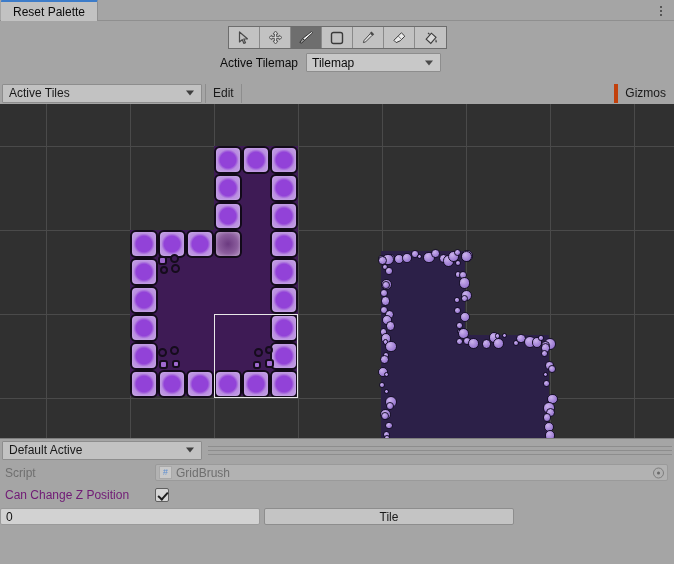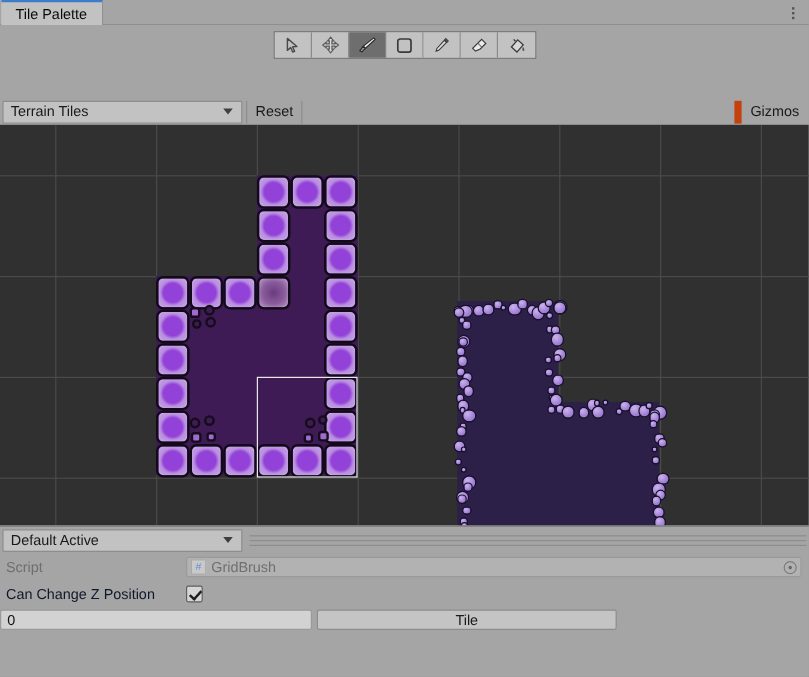--- a/index.html
+++ b/index.html
@@ -105,21 +105,21 @@
     height: 19px; padding: 0 7px; margin-left: 3px;
     display: flex; align-items: center;
     background: #a5a5a5;
     border-left: 1px solid #8d8d8d;
     border-right: 1px solid #8d8d8d;
     font-size: 12px;
   }
   .spacerbar { flex: 1; height: 19px; }
   .gizmos {
     height: 19px; padding: 0 7px; display: flex; align-items: center;
-    border-left: 6px solid #c2410c;
+    border-left: 4px solid #c2410c;
     font-size: 12px; margin-right: 1px;
   }
 
   
   .canvas {
     position: absolute; left: 0; top: 104px; width: 674px; height: 334px;
     background: #303030;
     overflow: hidden;
   }
   .gridline-v { position: absolute; top: 0; width: 1px; height: 334px; background: #4a4a4a; }
@@ -180,21 +180,21 @@
   .brushlines { flex: 1; margin: 0 2px 0 6px; height: 11px; position: relative; }
   .brushlines i { position: absolute; left: 0; right: 0; height: 1px; background: #8d8d8d; }
 
   .inspector {
     position: absolute; left: 0; top: 461px; width: 674px; height: 103px;
     background: #a5a5a5;
   }
   .irow { position: absolute; left: 0; width: 674px; height: 19px; display: flex; align-items: center; }
   .ilabel { width: 155px; padding-left: 5px; font-size: 12px; }
   .ilabel.disabled { color: #6f6f6f; }
-  .ilabel.link { color: #0f172a; }
+  .ilabel.link { color: #701a75; }
 
   .objfield {
     position: relative;
     height: 17px; width: 513px;
     background: #b2b2b2; border: 1px solid #9a9a9a;
     display: flex; align-items: center; padding-left: 3px;
     font-size: 12px; color: #6f6f6f; border-radius: 2px;
   }
   .scriptico {
     width: 13px; height: 13px; margin-right: 4px;
@@ -237,21 +237,21 @@
     font-size: 12px; border-radius: 2px;
   }
 </style>
 </head>
 <body>
 
 <div id="app">
 
   <div class="tabbar">
     <div class="tab">
-      <span>Tile Palette</span>
+      <span>Reset Palette</span>
     </div>
     <div class="tab-menu">
       <i></i>
         <i></i>
         <i></i>
     </div>
   </div>
 
   <div class="toolarea">
 
@@ -305,29 +305,36 @@
         <span>
           <svg width="16" height="16" viewBox="0 0 16 16">
             <path d="M3.2 9.2 L8.4 3.2 L13.0 7.4 L7.8 13.4 Z" fill="#d8d8d8" stroke="#3a3a3a" stroke-width="1.1"></path>
             <path d="M6.6 4.4 L5.0 2.8" stroke="#3a3a3a" stroke-width="1.1"></path>
             <path d="M12.8 9.0 C14.4 11.1 14.4 12.6 13.2 12.6 C12.0 12.6 12.0 11.1 12.8 9.0 Z" fill="#5a5a5a"></path>
           </svg>
         </span>
       </div>
     </div>
 
+    <div class="tmrow">
+      <span class="tmlabel">Active Tilemap</span>
+      <div class="dropdown">
+        <span>Tilemap</span>
+        <span class="caret"></span>
+      </div>
+    </div>
   </div>
 
   <div class="palrow">
     <div class="paldd">
-      <span>Terrain Tiles</span>
+      <span>Active Tiles</span>
       <span class="caret"></span>
     </div>
     <div class="editbtn">
-      <span>Reset</span>
+      <span>Edit</span>
     </div>
     <div class="spacerbar"></div>
     <div class="gizmos">
       <span>Gizmos</span>
     </div>
   </div>
 
   <div class="canvas">
     <div id="grid-layer">
         <div class="gridline-v" style="left: 46px;"></div>

